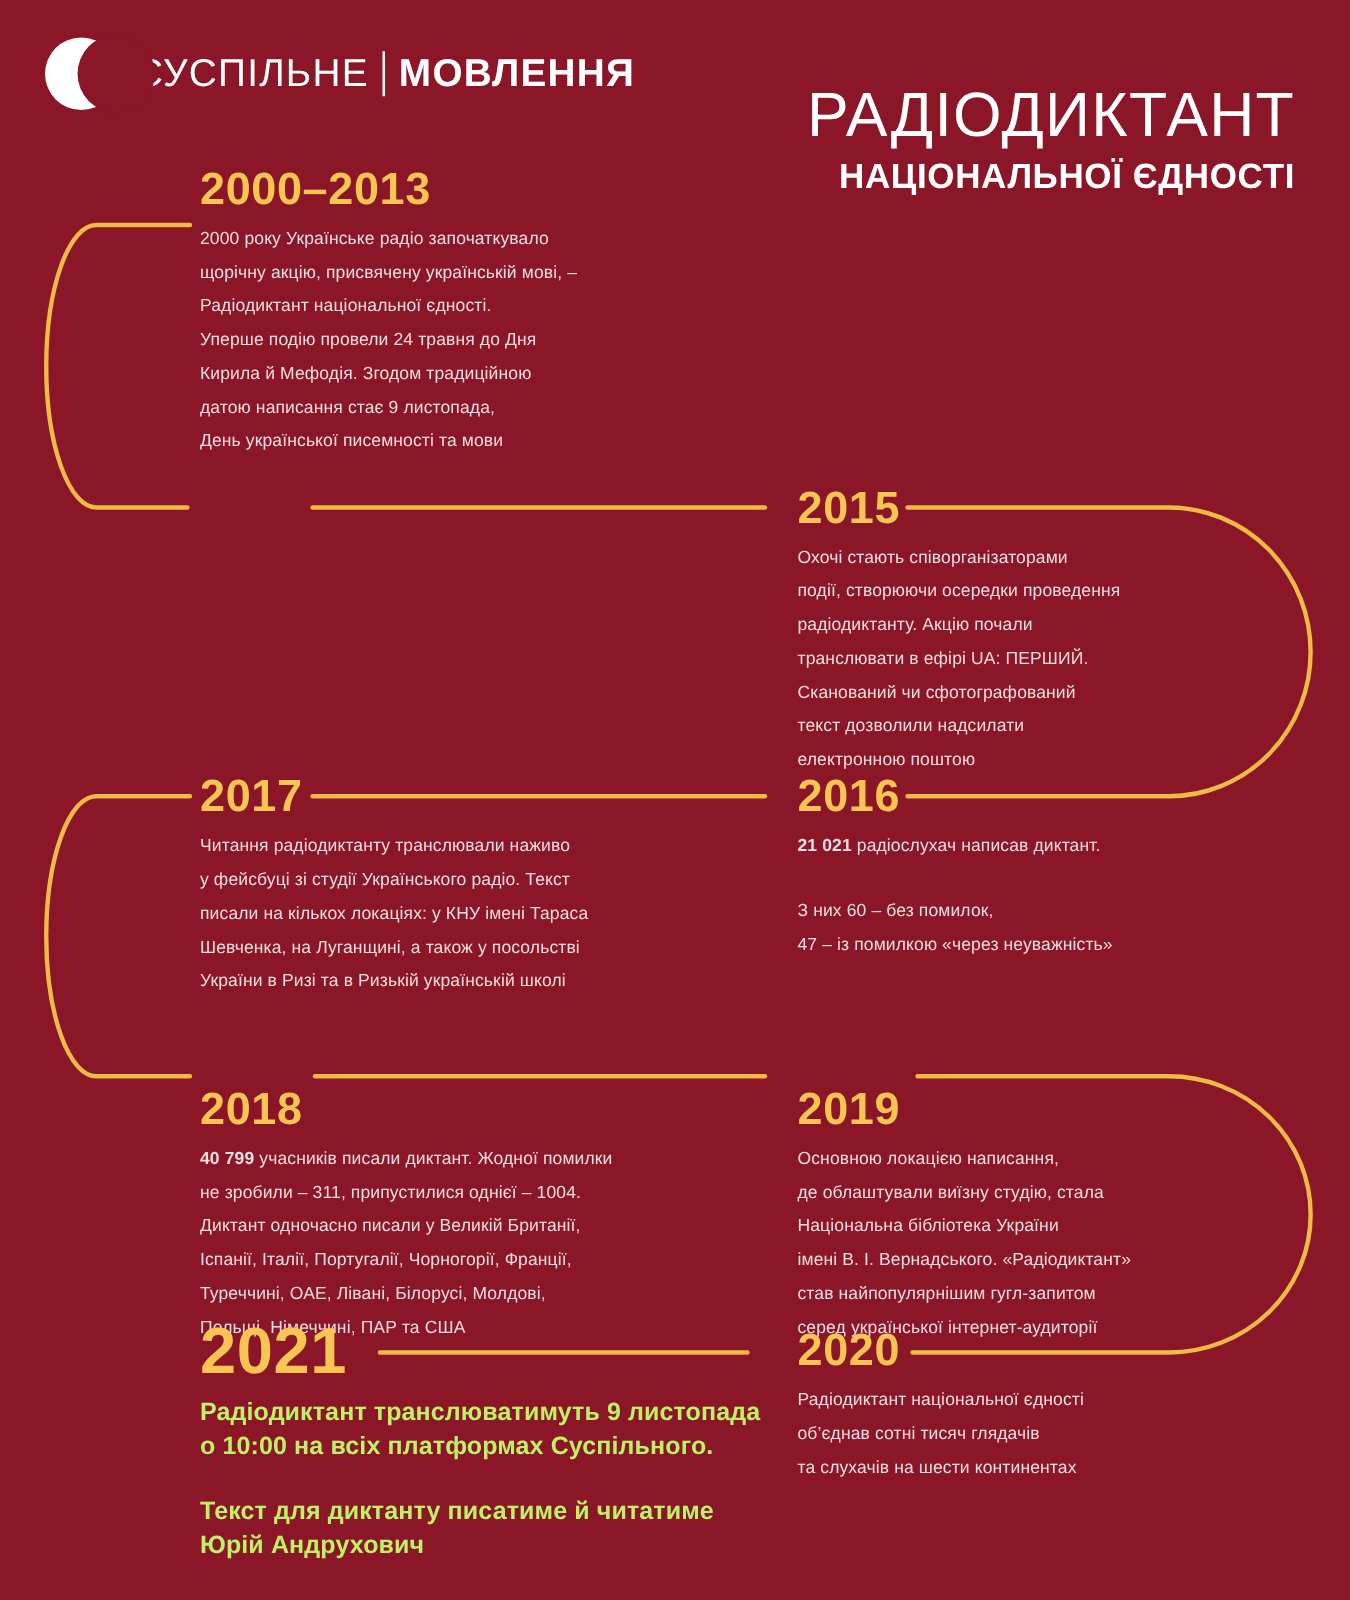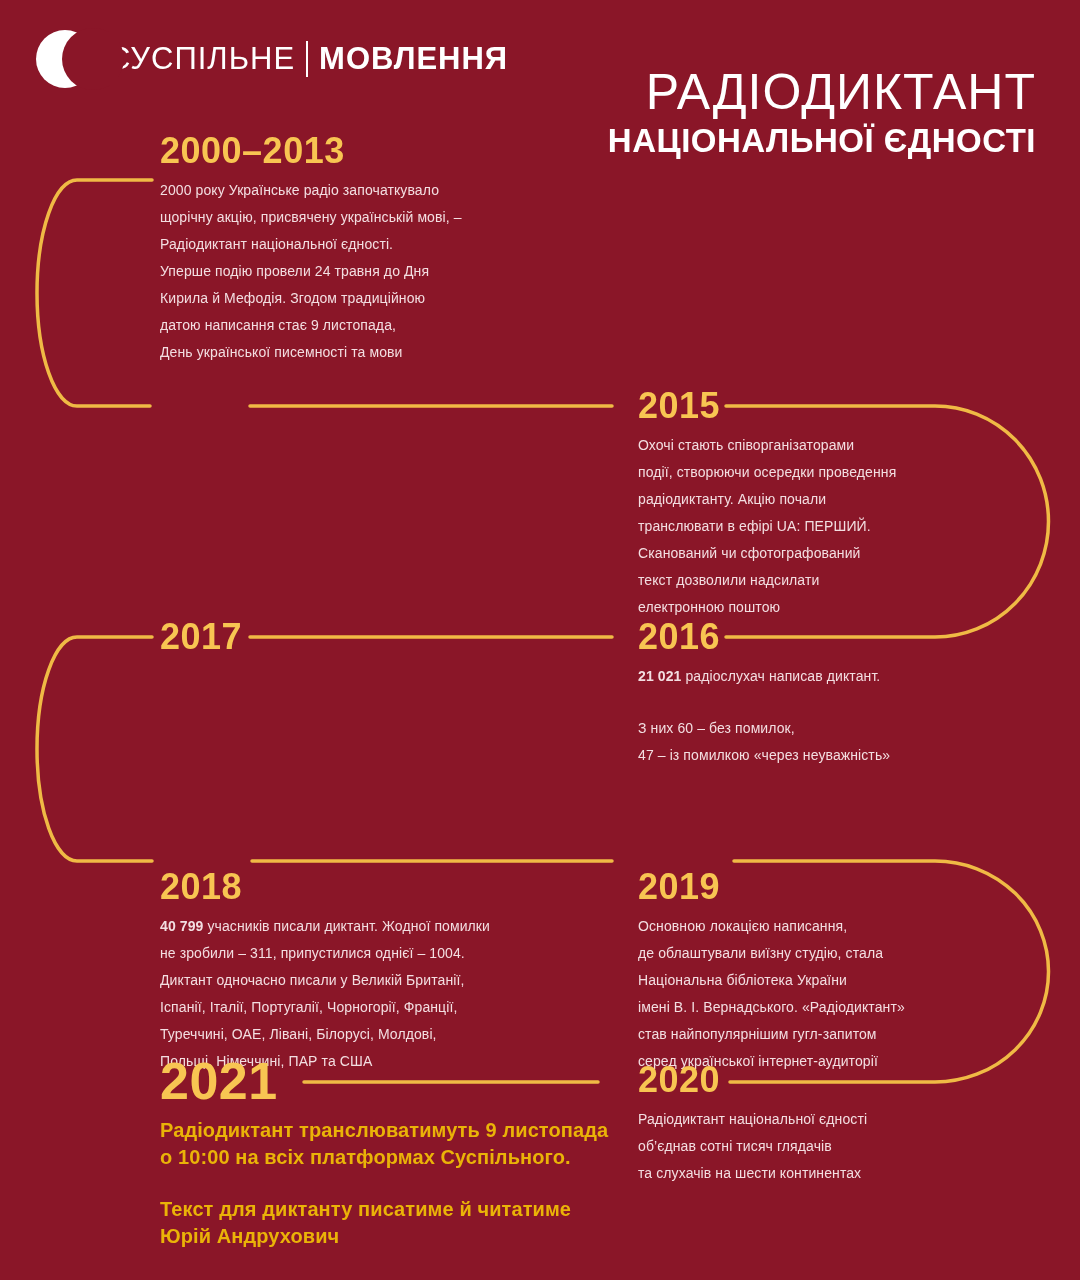--- a/index.html
+++ b/index.html
@@ -13,21 +13,21 @@
   .logo{position:absolute;left:36px;top:30px;display:flex;align-items:center;}
   .logo-mark{position:relative;width:58px;height:58px;flex:0 0 auto;}
   .logo-mark .disc{position:absolute;inset:0;background:#ffffff;border-radius:50%;}
   .logo-mark .bite{position:absolute;top:-2px;left:26px;width:62px;height:62px;background:#8A1628;border-radius:50%;}
   .logo-text{display:flex;align-items:center;margin-left:14px;color:#fff;}
   .logo-word-a{font-size:31px;font-weight:400;letter-spacing:1px;}
   .logo-sep{display:inline-block;width:2px;height:36px;background:#ffffff;margin:0 11px;}
   .logo-word-b{font-size:31px;font-weight:700;letter-spacing:1px;}
   .masthead{position:absolute;right:44px;top:26px;text-align:right;color:#ffffff;}
   .masthead .t1{font-size:50px;line-height:58px;font-weight:400;letter-spacing:1px;margin-top:37px;}
-  .masthead .t2{font-size:33px;line-height:38px;font-weight:700;letter-spacing:0.5px;margin-top:1px;}
+  .masthead .t2{font-size:28px;line-height:38px;font-weight:700;letter-spacing:0.5px;margin-top:1px;}
   
   .connectors{position:absolute;left:0;top:0;width:1080px;height:1280px;pointer-events:none;}
   .connectors path{fill:none;stroke:#F0BA45;stroke-width:3.5;stroke-linecap:round;}
   
   .timeline{position:absolute;inset:0;}
   .section{position:absolute;width:462px;}
   .col-left{left:160px;}
   .col-right{left:638px;}
   .row-1{top:131px;}
   .row-2{top:386px;}
@@ -39,21 +39,21 @@
     color:#F8C552;letter-spacing:0.5px;
   }
   .section.big{top:1052px;}
   .section.big .year{font-size:52px;line-height:58px;margin-bottom:7px;}
   .body-text{
     margin:0;font-size:14px;line-height:27px;color:#F3DEE1;
     white-space:pre-line;letter-spacing:0.1px;
   }
   .body-text + .body-text{margin-top:25px;}
   .body-text strong{font-weight:700;}
-  .section.gold-body .body-text{color:#eab308;font-weight:700;font-size:20px;line-height:27px;}
+  .section.gold-body .body-text{color:#bef264;font-weight:700;font-size:20px;line-height:27px;}
 </style>
 </head>
 <body>
 
 <div class="canvas">
 
   <svg class="connectors" viewBox="0 0 1080 1280" aria-hidden="true">
     <path d="M152 180 H77 A40 113 0 0 0 77 406 H150"></path>
     <path d="M250 406 H612"></path>
     <path d="M726 406 H935 A113 115 0 0 1 935 637 H726"></path>
@@ -97,20 +97,25 @@
         <p class="body-text">Охочі стають співорганізаторами
 події, створюючи осередки проведення
 радіодиктанту. Акцію почали
 транслювати в ефірі UA: ПЕРШИЙ.
 Сканований чи сфотографований
 текст дозволили надсилати
 електронною поштою</p>
       </section>
       <section class="section col-left row-3">
         <h2 class="year">2017</h2>
+        <p class="body-text">Читання радіодиктанту транслювали наживо
+у фейсбуці зі студії Українського радіо. Текст
+писали на кількох локаціях: у КНУ імені Тараса
+Шевченка, на Луганщині, а також у посольстві
+України в Ризі та в Ризькій українській школі</p>
       </section>
       <section class="section col-right row-3">
         <h2 class="year">2016</h2>
         <p class="body-text"><strong>21 021 </strong>радіослухач написав диктант.</p>
         <p class="body-text">З них 60 – без помилок,
 47 – із помилкою «через неуважність»</p>
       </section>
       <section class="section col-left row-4">
         <h2 class="year">2018</h2>
         <p class="body-text"><strong>40 799 </strong>учасників писали диктант. Жодної помилки

